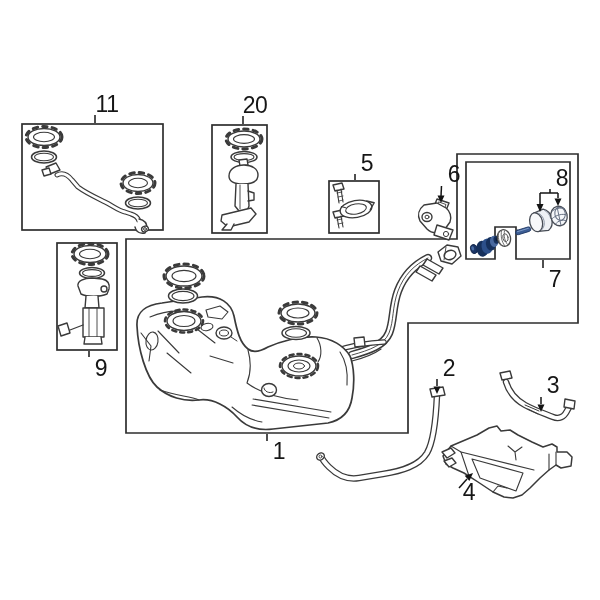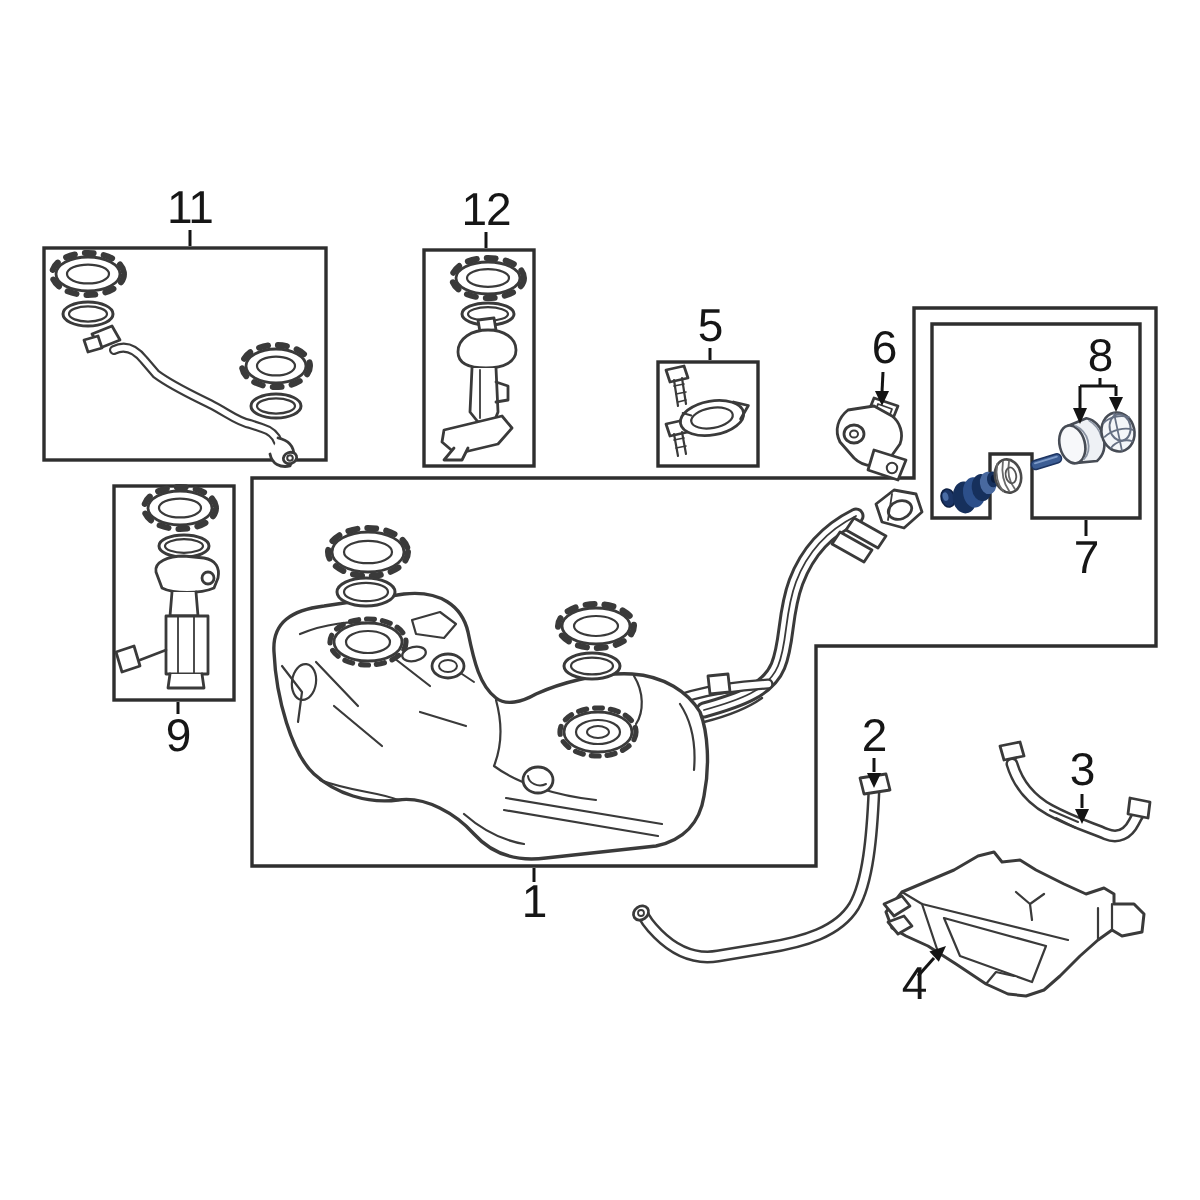--- a/index.html
+++ b/index.html
@@ -1,20 +1,20 @@
 <!DOCTYPE html>
 <html><head>
 <meta charset="utf-8">
 <style>
   html,body{margin:0;padding:0;background:#fff;}
   .stage{position:relative;width:600px;height:600px;background:#ffffff;overflow:hidden;
          font-family:"Liberation Sans",sans-serif;}
   .stage svg{position:absolute;left:0;top:0;}
   .callout{position:absolute;transform:translate(-50%,-50%);font-size:23px;line-height:1;
-           color:#161616;letter-spacing:-0.5px;user-select:none;}
+           color:#161616;letter-spacing:-0.5px;user-select:none;margin-left:12px;}
   .tube-o{stroke:#3a3a3a;fill:none;stroke-linecap:round;}
   .tube-i{stroke:#ffffff;fill:none;stroke-linecap:round;}
 </style>
 </head>
 <body>
 
 <div class="stage">
 <svg width="600" height="600" viewBox="0 0 600 600">
 
   <g stroke="#2e2e2e" fill="none" stroke-width="1.7">
@@ -283,15 +283,15 @@
 
   <div class="callout" style="left:267px;top:451px;">1</div>
   <div class="callout" style="left:437px;top:368px;">2</div>
   <div class="callout" style="left:541px;top:385px;">3</div>
   <div class="callout" style="left:457px;top:492px;">4</div>
   <div class="callout" style="left:355px;top:163px;">5</div>
   <div class="callout" style="left:442px;top:174px;">6</div>
   <div class="callout" style="left:543px;top:279px;">7</div>
   <div class="callout" style="left:550px;top:178px;">8</div>
   <div class="callout" style="left:89px;top:368px;">9</div>
-  <div class="callout" style="left:243px;top:105px;">12</div>
+  <div class="callout" style="left:243px;top:105px;">20</div>
   <div class="callout" style="left:95px;top:104px;">11</div>
 </div>
 
 </body></html>

